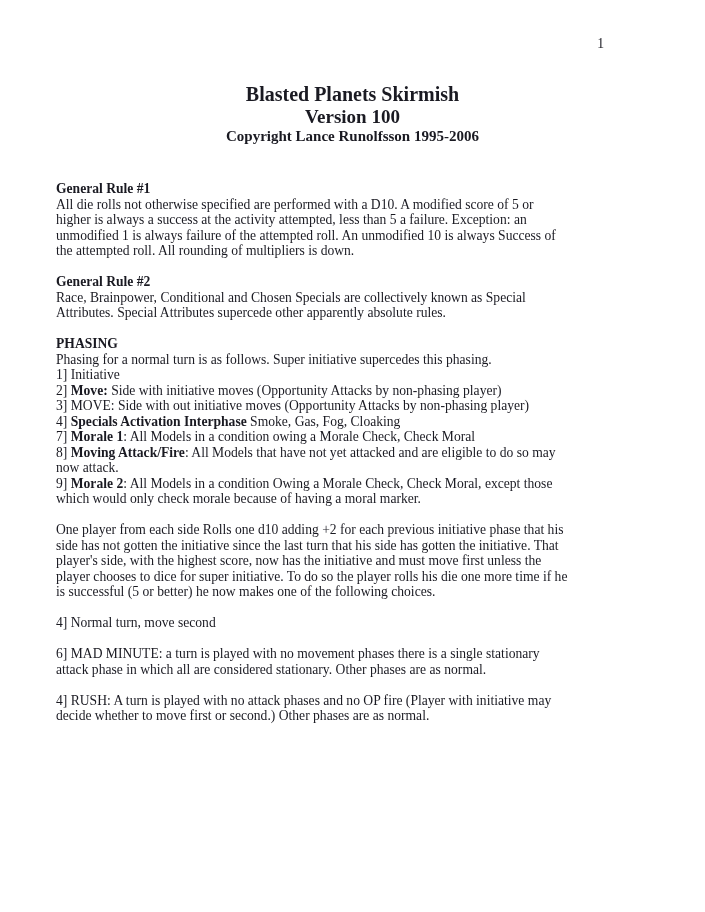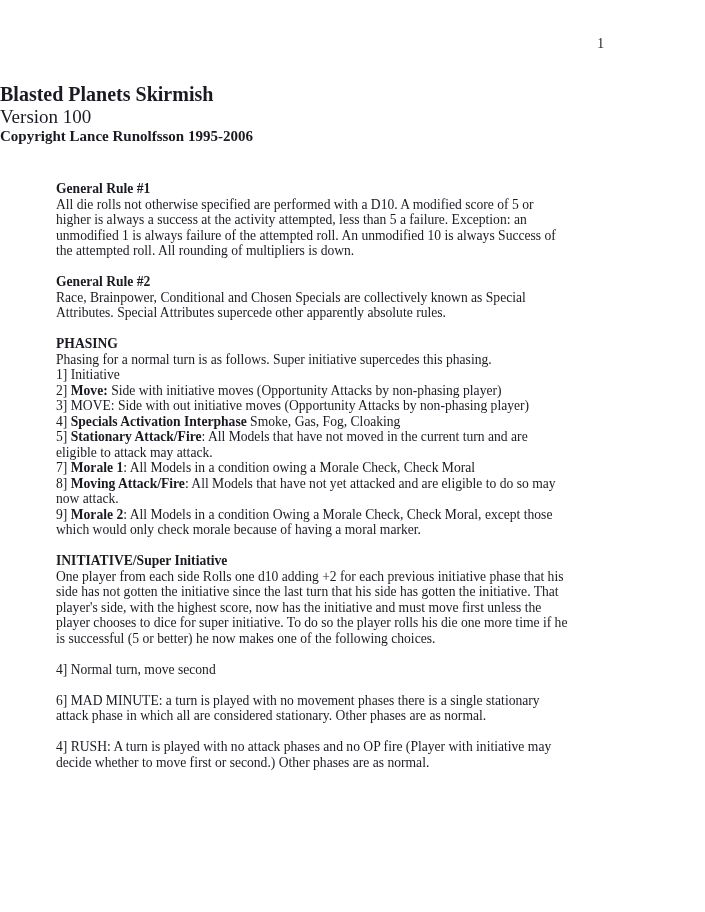--- a/index.html
+++ b/index.html
@@ -18,33 +18,33 @@
   }
   .page-number {
     position: absolute;
     top: 36px;
     right: 101px;
     font-size: 13.6px;
     line-height: 15.5px;
   }
   .doc-header {
     padding-top: 83px;
-    text-align: left;
+    text-align: center;
   }
   .doc-title {
     margin: 0;
     font-size: 20px;
     line-height: 23px;
     font-weight: bold;
   }
   .doc-version {
     margin: 0;
     font-size: 19px;
     line-height: 22px;
-    font-weight: normal;
+    font-weight: bold;
   }
   .doc-copyright {
     margin-top: 1px;
     font-size: 15px;
     line-height: 15px;
     font-weight: bold;
   }
   .content {
     margin: 37px 91px 0 56px;
     width: 514px;
@@ -100,29 +100,27 @@
     </section>
 
     <section>
       <h3 class="sec-heading">PHASING</h3>
       <p class="para tight">Phasing for a normal turn is as follows. Super initiative supercedes this phasing.</p>
       <div class="list">
         <div class="list-item"><span>1] </span><span class="b"></span><span>Initiative</span></div>
         <div class="list-item"><span>2] </span><span class="b">Move:</span><span> Side with initiative moves (Opportunity Attacks by non-phasing player)</span></div>
         <div class="list-item"><span>3] </span><span class="b"></span><span>MOVE: Side with out initiative moves (Opportunity Attacks by non-phasing player)</span></div>
         <div class="list-item"><span>4] </span><span class="b">Specials Activation Interphase</span><span> Smoke, Gas, Fog, Cloaking</span></div>
-        <div class="list-item"><span>5] </span><span class="b">Stationary Attack/Fire</span><span>: All Models that have not moved in the current turn and are eligible to attack may attack.</span></div>
         <div class="list-item"><span>7] </span><span class="b">Morale 1</span><span>: All Models in a condition owing a Morale Check, Check Moral</span></div>
         <div class="list-item"><span>8] </span><span class="b">Moving Attack/Fire</span><span>: All Models that have not yet attacked and are eligible to do so may now attack.</span></div>
         <div class="list-item"><span>9] </span><span class="b">Morale 2</span><span>: All Models in a condition Owing a Morale Check, Check Moral, except those which would only check morale because of having a moral marker.</span></div>
       </div>
     </section>
 
     <section>
-      <h3 class="sec-heading">INITIATIVE/Super Initiative</h3>
       <p class="para">One player from each side Rolls one d10 adding +2 for each previous initiative phase that his side has not gotten the initiative since the last turn that his side has gotten the initiative. That player's side, with the highest score, now has the initiative and must move first unless the player chooses to dice for super initiative. To do so the player rolls his die one more time if he is successful (5 or better) he now makes one of the following choices.</p>
       <p class="para">4] Normal turn, move second</p>
       <p class="para">6] MAD MINUTE: a turn is played with no movement phases there is a single stationary attack phase in which all are considered stationary. Other phases are as normal.</p>
       <p class="para">4] RUSH: A turn is played with no attack phases and no OP fire (Player with initiative may decide whether to move first or second.) Other phases are as normal.</p>
     </section>
 
   </main>
 </div>
 
 </body></html>

